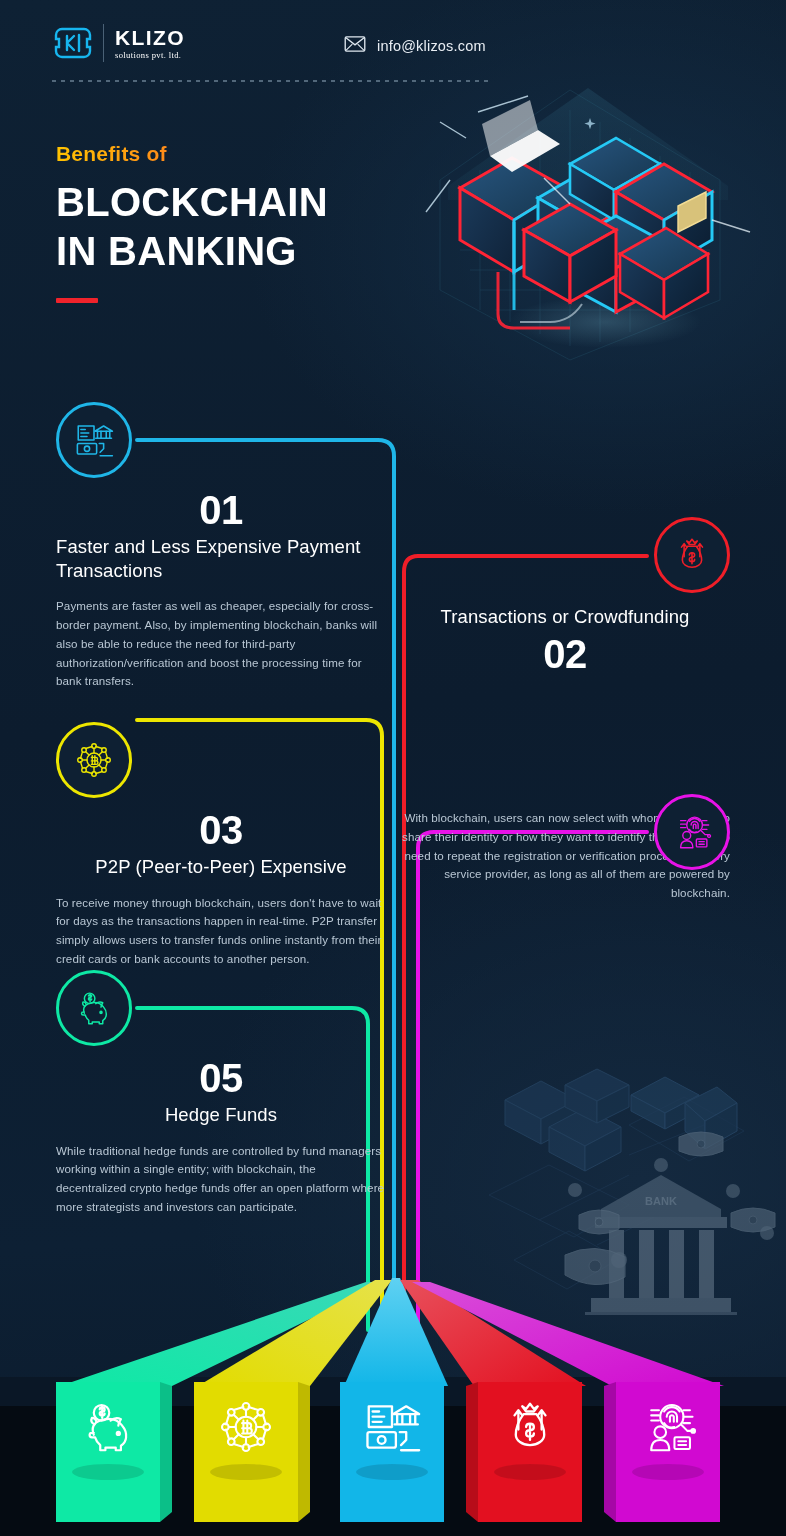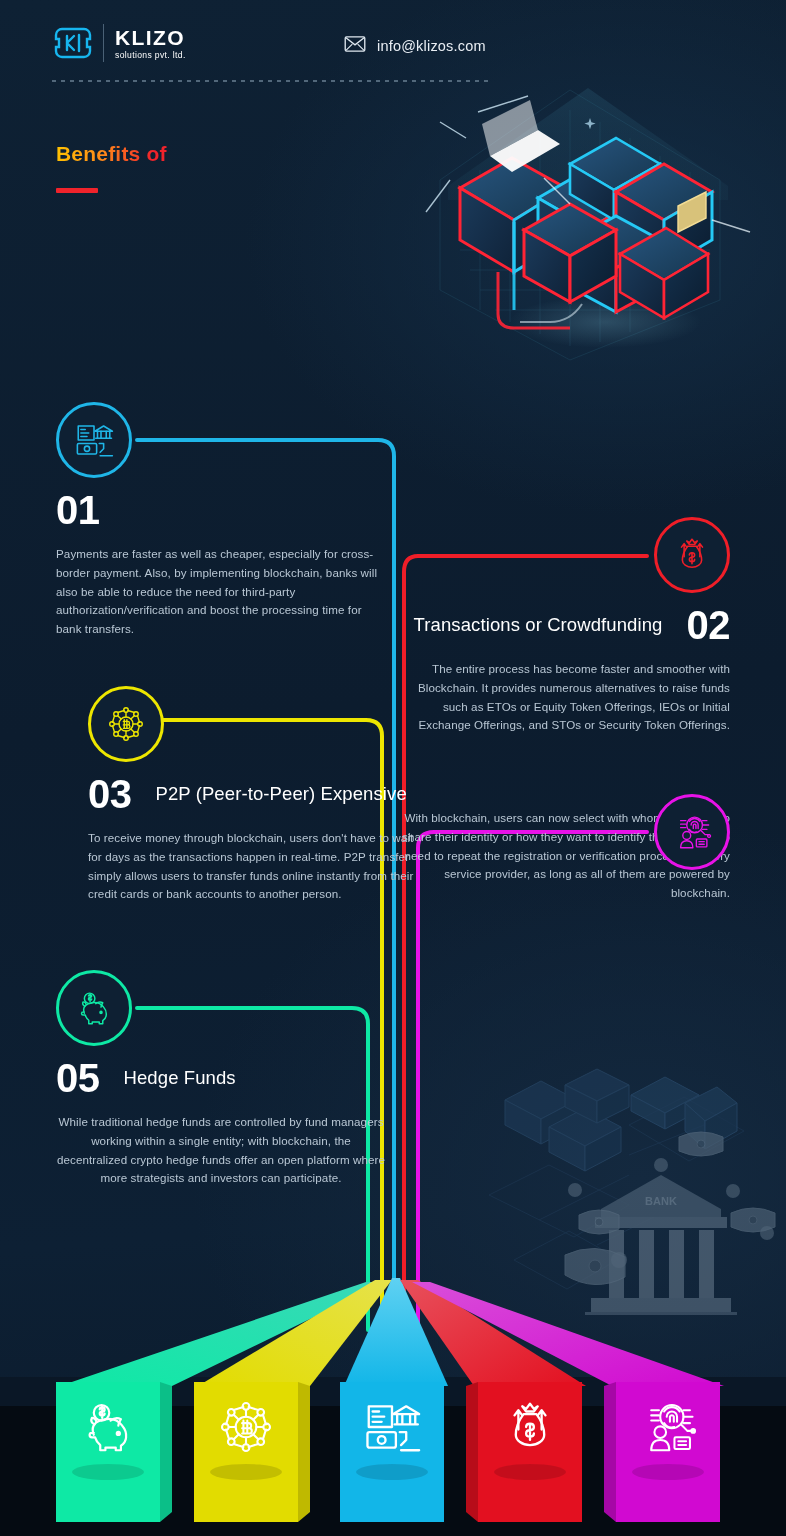--- a/index.html
+++ b/index.html
@@ -51,20 +51,21 @@
     font-weight: 700;
     color: #ffffff;
     letter-spacing: 1.4px;
   }
   .logo-sub {
     font-size: 8.6px;
     color: #ffffff;
     letter-spacing: 0.35px;
     margin-top: 3px;
     font-weight: 500;
+    font-family: Liberation Serif, serif;
   }
 
   .email-wrap {
     position: absolute;
     left: 344px; top: 36px;
     display: flex;
     align-items: center;
     gap: 11px;
   }
   .email-txt {
@@ -147,21 +148,22 @@
     background: #0e2033;
     display: flex;
     align-items: center;
     justify-content: center;
   }
   .badge svg { width: 42px; height: 42px; display: block; }
 
   .head-row {
     display: flex;
     align-items: center;
-    gap: 24px;
+    gap: 5px;
+    flex-direction: column;
   }
   .num {
     font-size: 40px;
     font-weight: 800;
     color: #ffffff;
     letter-spacing: -0.5px;
     line-height: 1;
     flex: none;
   }
   .ttl {
@@ -185,23 +187,23 @@
   .item.left .badge { left: 0; top: 0; }
   .item.right .badge { right: 0; top: 0; }
 
   .item.left .head-row { margin-top: 88px; }
   .item.right .head-row { margin-top: 88px; }
   .item .body-txt { margin-top: 15px; }
 
   
   #item-01 { top: 402px; }
   #item-02 { top: 517px; right: 56px; }
-  #item-03 { top: 686px; margin-left: 32px; }
+  #item-03 { top: 722px; }
   #item-04 { top: 794px; right: 56px; }
-  #item-05 { top: 970px; text-align: center; }
+  #item-05 { top: 970px; }
 
   
   .ribbons {
     position: absolute;
     left: 0; bottom: 0;
     width: 786px; height: 260px;
     z-index: 22;
   }
   .floor-dark {
     position: absolute;
@@ -464,20 +466,24 @@
         </svg>
       </span>
       <span class="email-txt">info@klizos.com</span>
     </div>
 
     <div class="dotted-rule"></div>
   </div>
 
   <div class="hero-text">
     <div class="hero-eyebrow">Benefits of</div>
+    <div class="hero-title">
+      <div>BLOCKCHAIN</div>
+      <div>IN BANKING</div>
+    </div>
     <div class="hero-underline"></div>
   </div>
 
   <svg class="lines-layer" viewBox="0 0 786 1536">
 
     <path d="M137 440 L378 440 Q394 440 394 456 L394 1330" fill="none" stroke="#1fb6e8" stroke-width="4" stroke-linecap="round"></path>
 
     <path d="M647 556 L418 556 Q404 556 404 572 L404 1330" fill="none" stroke="#f01e28" stroke-width="4" stroke-linecap="round"></path>
 
     <path d="M137 720 L366 720 Q382 720 382 736 L382 1330" fill="none" stroke="#ede600" stroke-width="4" stroke-linecap="round"></path>
@@ -497,41 +503,41 @@
           <path d="M25 14 L35 8 L45 14 Z"></path>
           <rect x="5" y="28" width="22" height="12" rx="1.5"></rect>
           <circle cx="16" cy="34" r="3"></circle>
           <path d="M30 28 l5 0 l0 6 M35 34 l-4 4"></path>
           <path d="M31 42 h14"></path>
         </g>
       </svg>
     </div>
     <div class="head-row">
       <span class="num">01</span>
+      <span class="ttl">Faster and Less Expensive Payment Transactions</span>
     </div>
     <div class="body-txt">Payments are faster as well as cheaper, especially for cross-border payment. Also, by implementing blockchain, banks will also be able to reduce the need for third-party authorization/verification and boost the processing time for bank transfers.</div>
   </div>
 
   <div class="item right" id="item-02">
     <div class="badge" style="color:#f01e28">
       <svg viewBox="0 0 48 48">
         <g fill="none" stroke="#f01e28" stroke-width="1.8" stroke-linecap="round" stroke-linejoin="round">
           <path d="M19 14 q-6 8 -6 16 a11 8 0 0 0 22 0 q0 -8 -6 -16 z"></path>
           <path d="M18 8 l3 4 h6 l3 -4 l-3 2 l-3 -4 l-3 4 z"></path>
           <path d="M24 22 v12 M21 24 q0 -2.5 3 -2.5 t3 2.5 q0 2.5 -3 2.5 t-3 2.5 q0 2.5 3 2.5 t3 -2.5"></path>
           <path d="M15 26 L15 12 M12 15 L15 11 L18 15"></path>
           <path d="M33 26 L33 12 M30 15 L33 11 L36 15"></path>
         </g>
       </svg>
     </div>
     <div class="head-row">
       <span class="ttl">Transactions or Crowdfunding</span>
       <span class="num">02</span>
     </div>
-    <div class="body-txt">The entire process has become faster and smoother with Blockchain. It provides numerous alternatives to raise funds such as ETOs or Equity Token Offerings, IEOs or Initial Exchange Offerings, and STOs or Security Token Offerings.</div>
   </div>
 
   <div class="item left" id="item-03">
     <div class="badge" style="color:#ede600">
       <svg viewBox="0 0 48 48">
         <g fill="none" stroke="#ede600" stroke-width="1.6" stroke-linecap="round" stroke-linejoin="round">
           <circle cx="24" cy="24" r="8"></circle>
           <path d="M22 19 v10 M25 19 v10 M21 21 h5 a2 2 0 0 1 0 4 h-5 M21 25 h5.5 a2 2 0 0 1 0 4 h-5.5"></path>
           <circle cx="24" cy="8" r="2.6"></circle>
             <circle cx="24" cy="40" r="2.6"></circle>

